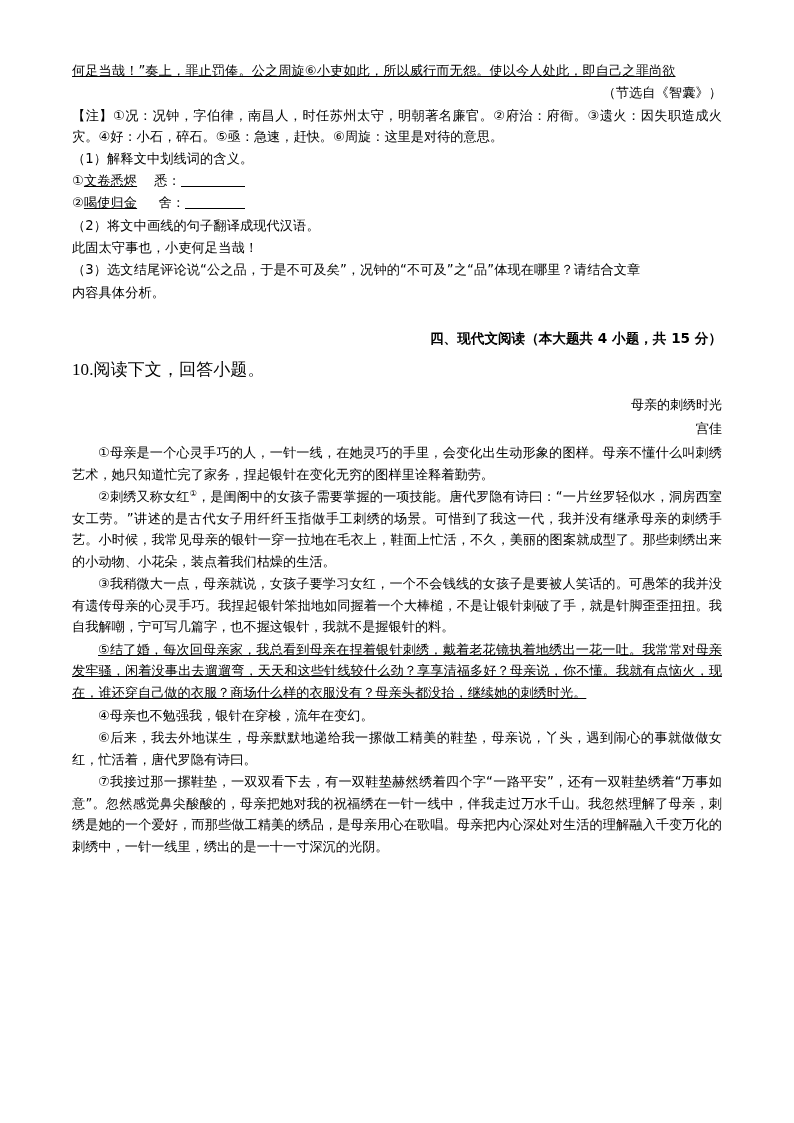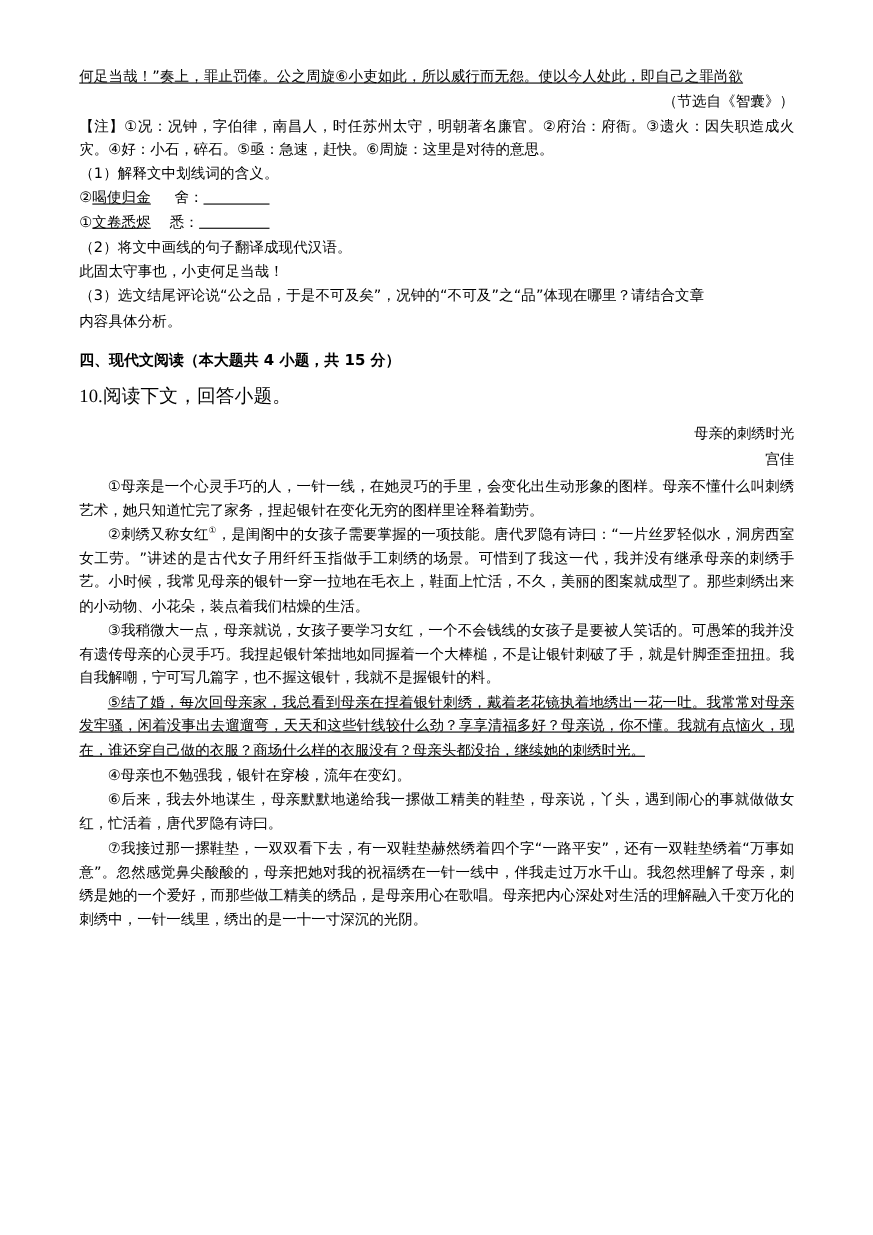--- a/index.html
+++ b/index.html
@@ -37,22 +37,23 @@
   }
   .blank-line-short {
     display: inline-block;
     border-bottom: 1px solid #000;
     width: 60px;
     vertical-align: -2px;
   }
   .sec-head {
     font-size: 13.6px;
     font-weight: bold;
-    margin: 10px 0 6px 0;
+    margin: 20px 0 6px 0;
     line-height: 1.6;
+    text-align: right;
   }
   .q-num {
     font-size: 17px;
     font-family: Liberation Serif, serif;
   }
   .title-main {
     font-size: 13px;
     margin: 7px 0 2px 0;
     text-align: right;
     line-height: 1.6;
@@ -91,24 +92,24 @@
 
 <div class="page">
 
   <p class="p"><span class="u">何足当哉！”奏上，罪止罚俸。公之周旋⑥小吏如此，所以威行而无怨。使以今人处此，即自己之罪尚欲</span></p>
   <p class="p right">（节选自《智囊》）</p>
 
   <p class="note"><span>【注】</span><span>①况：况钟，字伯律，南昌人，时任苏州太守，明朝著名廉官。②府治：府衙。③遗火：因失职造成火灾。④好：小石，碎石。⑤亟：急速，赶快。⑥周旋：这里是对待的意思。</span></p>
 
   <p class="p">（1）解释文中划线词的含义。</p>
   <p class="p">
-    <span>②</span><span class="u">喝使归金</span>&nbsp;&nbsp;&nbsp;&nbsp;&nbsp;<span>舍：</span><span class="blank-line-short"></span>
+    <span>①</span><span class="u">文卷悉烬</span>&nbsp;&nbsp;&nbsp;&nbsp;<span>悉：</span><span class="blank-line"></span>
   </p>
   <p class="p">
-    <span>①</span><span class="u">文卷悉烬</span>&nbsp;&nbsp;&nbsp;&nbsp;<span>悉：</span><span class="blank-line"></span>
+    <span>②</span><span class="u">喝使归金</span>&nbsp;&nbsp;&nbsp;&nbsp;&nbsp;<span>舍：</span><span class="blank-line-short"></span>
   </p>
 
   <p class="p">（2）将文中画线的句子翻译成现代汉语。</p>
   <p class="p">此固太守事也，小吏何足当哉！</p>
 
   <p class="p">（3）选文结尾评论说“公之品，于是不可及矣”，况钟的“不可及”之“品”体现在哪里？请结合文章</p>
   <p class="p">内容具体分析。</p>
 
   <div class="gap-sm"></div>
   <p class="sec-head">四、现代文阅读（本大题共 4 小题，共 15 分）</p>

